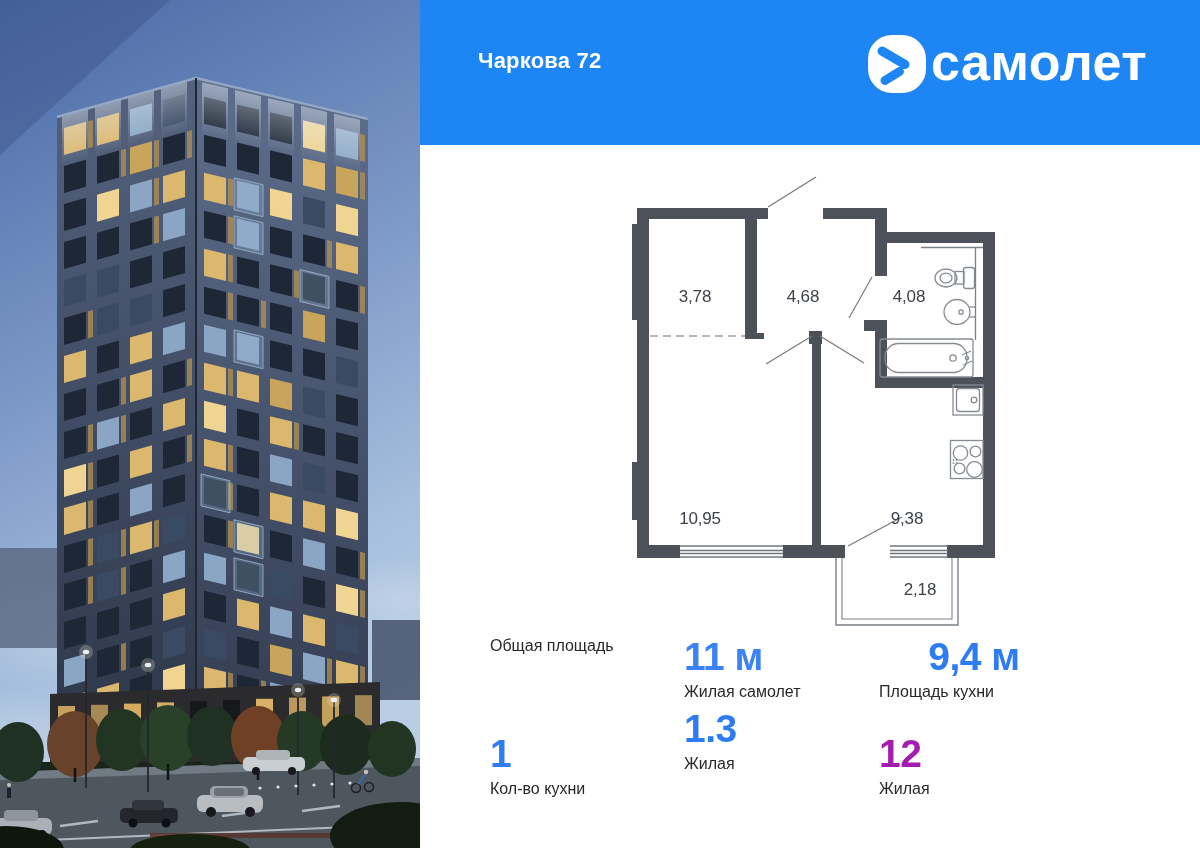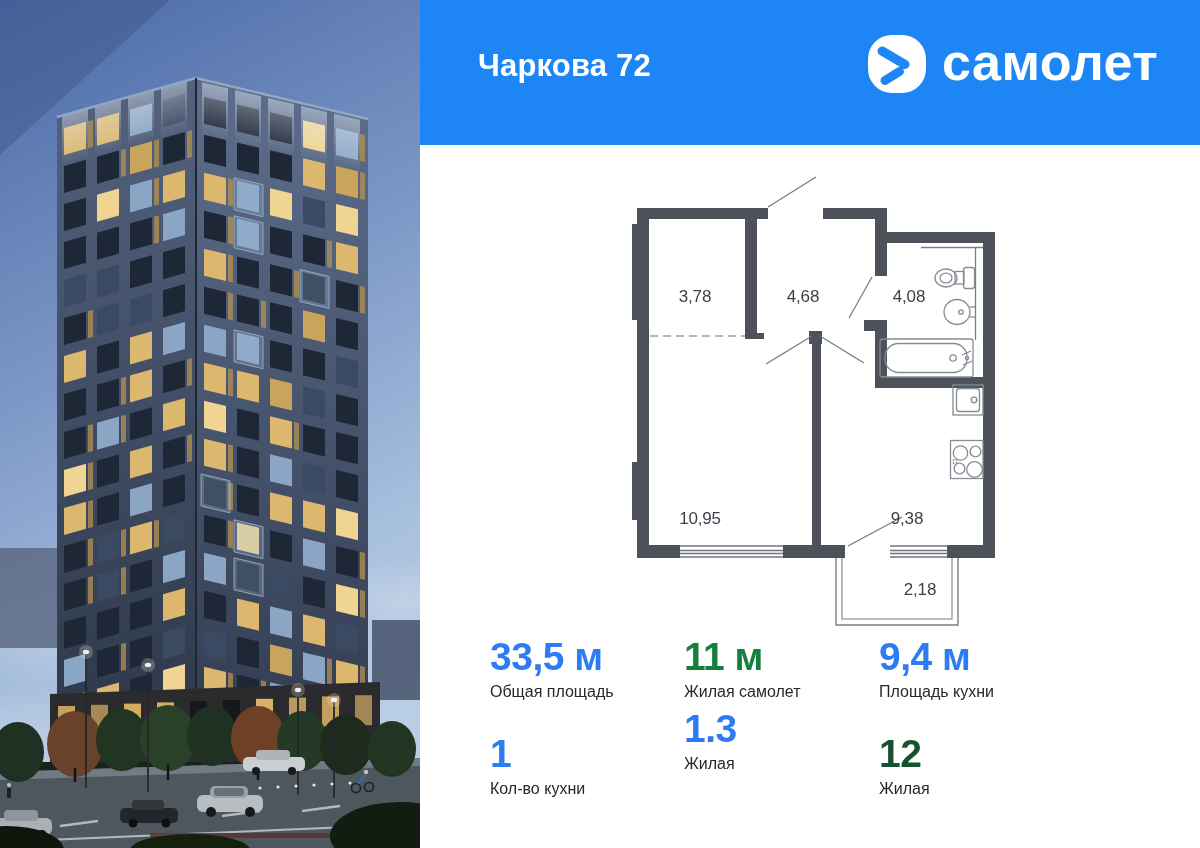--- a/index.html
+++ b/index.html
@@ -1,21 +1,21 @@
 <!DOCTYPE html>
 <html><head>
 <meta charset="utf-8">
 <style>
   html,body{margin:0;padding:0;background:#ffffff;}
   .page{position:relative;width:1200px;height:848px;overflow:hidden;background:#ffffff;
         font-family:"Liberation Sans","DejaVu Sans",sans-serif;}
   .photo{position:absolute;left:0;top:0;width:420px;height:848px;}
   .hdr{position:absolute;left:420px;top:0;width:780px;height:145px;background:#1d86f4;}
-  .title{position:absolute;left:58px;top:48px;font-size:31px;font-weight:700;color:#ffffff;letter-spacing:.2px;}
-  .brand{position:absolute;left:448px;top:0;height:128px;display:flex;align-items:center;gap:16px;}
+  .title{position:absolute;left:58px;top:48px;font-size:22px;font-weight:700;color:#ffffff;letter-spacing:.2px;}
+  .brand{position:absolute;left:448px;top:0;height:128px;display:flex;align-items:center;gap:5px;}
   .logo-mark{width:58px;height:58px;background:#ffffff;border-radius:24px;display:flex;
              align-items:center;justify-content:center;}
   .brand-text{font-size:52px;font-weight:700;color:#ffffff;line-height:1;letter-spacing:.5px;margin-top:-4px;}
   .plan{position:absolute;left:600px;top:160px;width:420px;height:490px;}
   .plan text{font-family:"Liberation Sans","DejaVu Sans",sans-serif;letter-spacing:-.2px;}
   .stat{position:absolute;width:190px;}
   .stat-value{font-size:39px;font-weight:700;line-height:46px;letter-spacing:-.5px;color:#2e7cf4;}
   .stat-label{font-size:16px;line-height:20px;color:#26282b;margin-top:2px;}
   .s0{left:490px;top:634px}.s1{left:684px;top:634px}.s2{left:879px;top:634px}
   .s3{left:490px;top:731px}.s4{left:684px;top:706px}.s5{left:879px;top:731px}
@@ -513,38 +513,37 @@
       <text x="803" y="302">4,68</text>
       <text x="909" y="302">4,08</text>
       <text x="700" y="524">10,95</text>
       <text x="907" y="524">9,38</text>
       <text x="920" y="595">2,18</text>
     </g>
   </svg>
 
   <div>
     <div class="stat s0">
-      <div class="stat-value" style="color: rgb(46, 124, 244);">33,5 м</div>
       <div class="stat-label">Общая площадь</div>
     </div>
     <div class="stat s1">
-      <div class="stat-value" style="color: #15803d;">11 м</div>
+      <div class="stat-value" style="color: #3b82f6;">11 м</div>
       <div class="stat-label">Жилая самолет</div>
     </div>
     <div class="stat s2">
-      <div class="stat-value" style="color: rgb(46, 124, 244);">9,4 м</div>
+      <div class="stat-value" style="color: rgb(46, 124, 244); text-align: center;">9,4 м</div>
       <div class="stat-label">Площадь кухни</div>
     </div>
     <div class="stat s3">
       <div class="stat-value" style="color: rgb(46, 124, 244);">1</div>
       <div class="stat-label">Кол-во кухни</div>
     </div>
     <div class="stat s4">
       <div class="stat-value" style="color: rgb(46, 124, 244);">1.3</div>
       <div class="stat-label">Жилая</div>
     </div>
     <div class="stat s5">
-      <div class="stat-value" style="color: #14532d;">12</div>
+      <div class="stat-value" style="color: #a21caf;">12</div>
       <div class="stat-label">Жилая</div>
     </div>
   </div>
 
 </div>
 
 </body></html>

